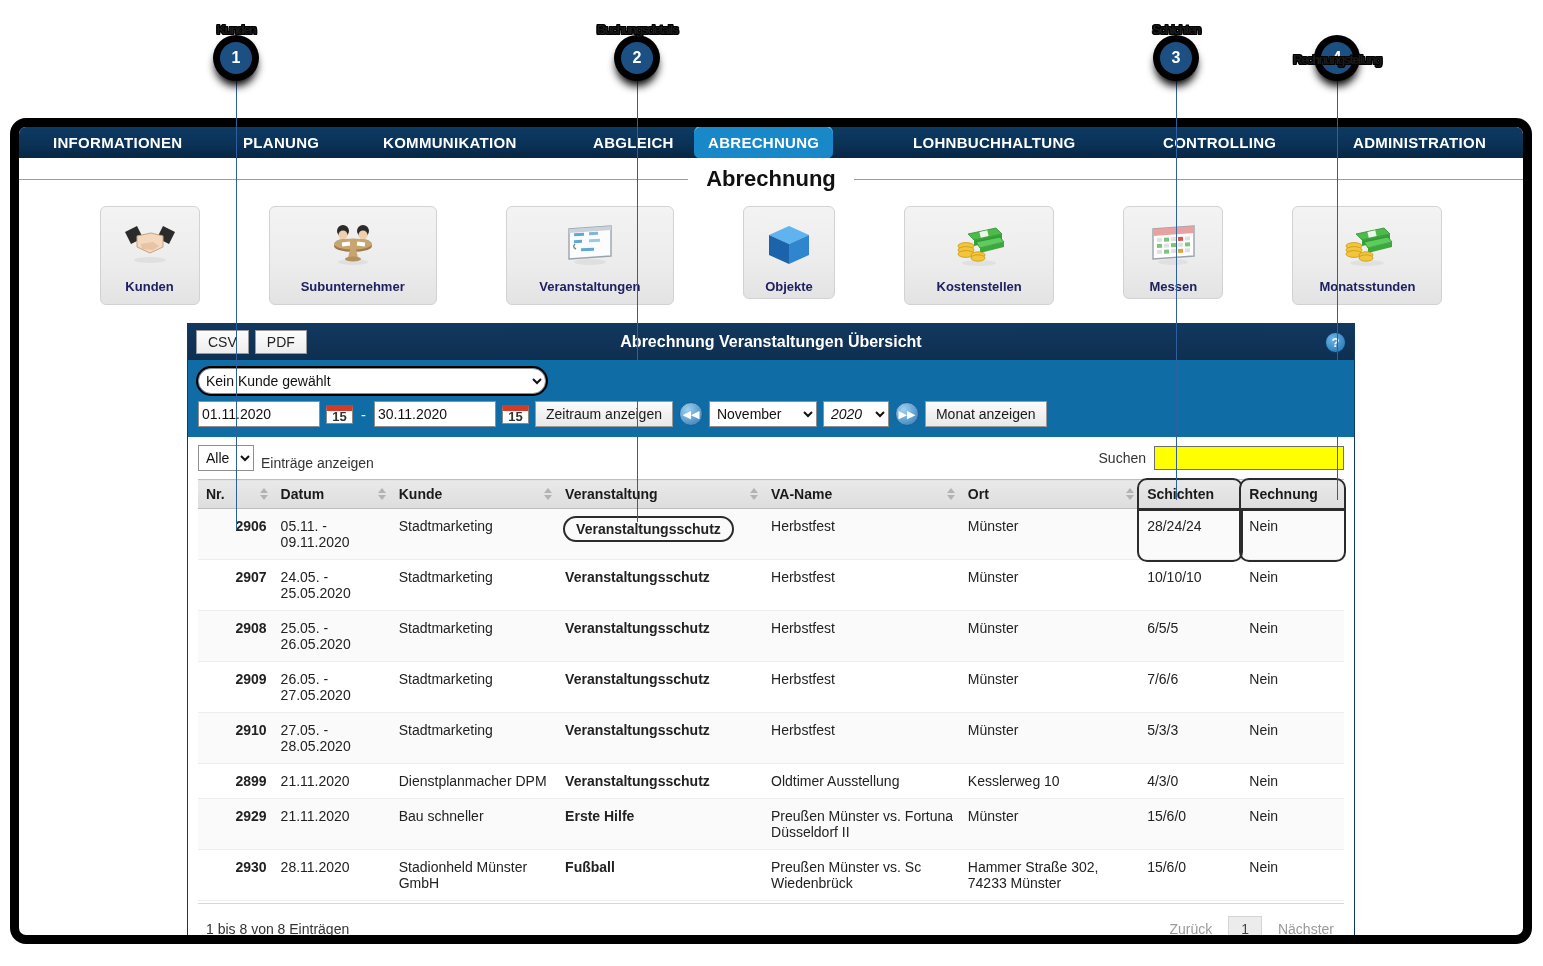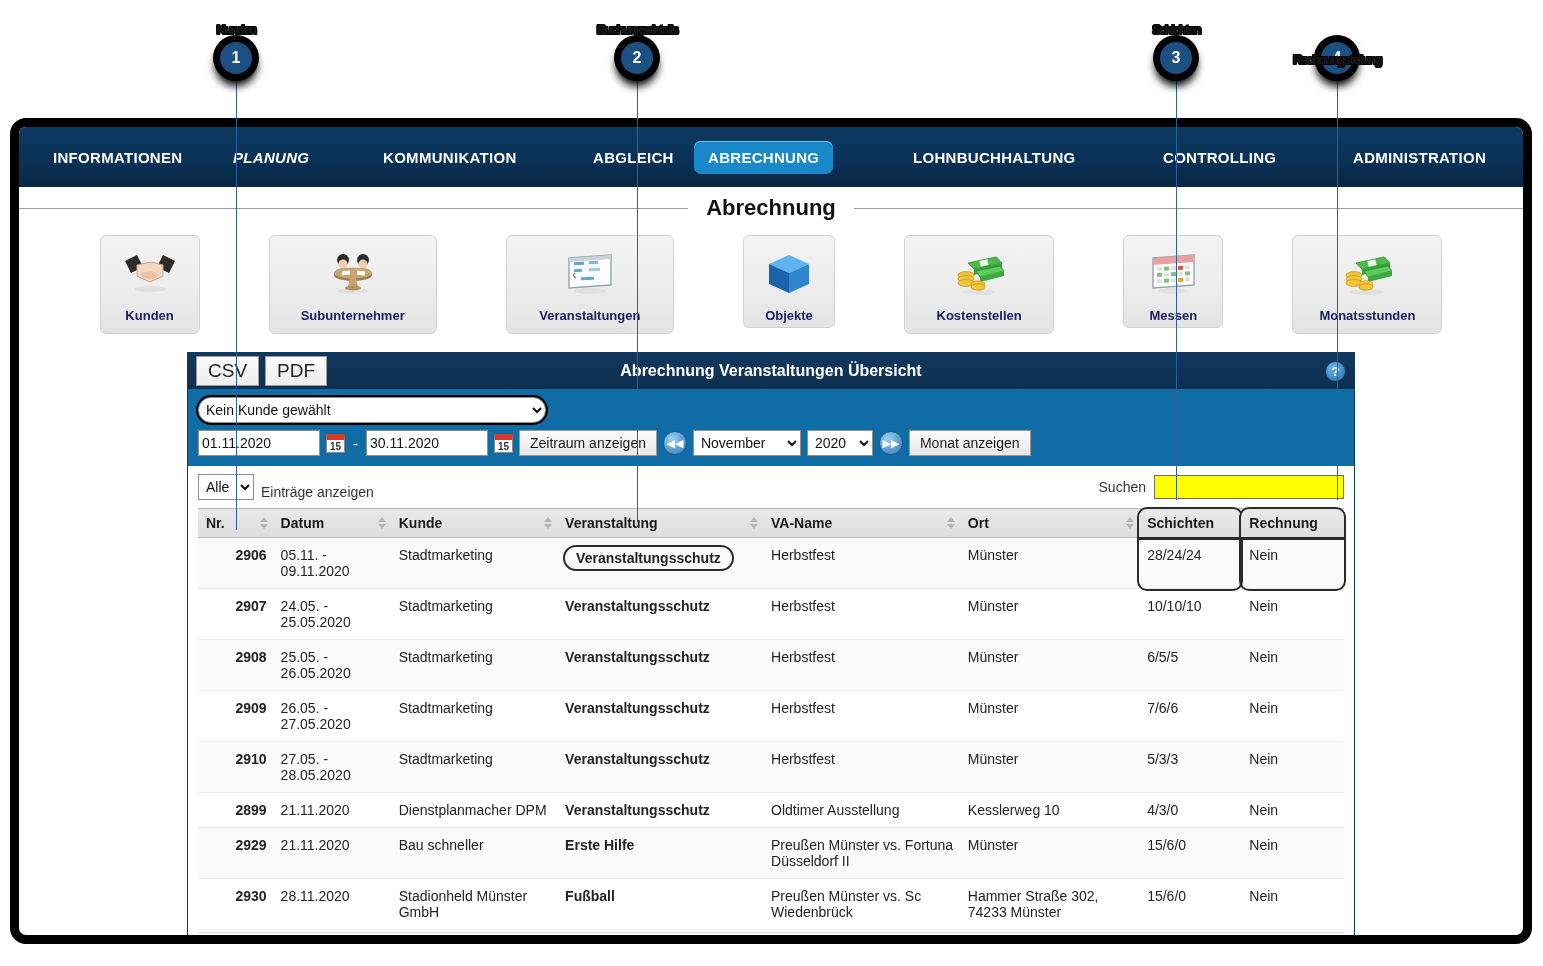--- a/index.html
+++ b/index.html
@@ -68,21 +68,21 @@
     background: #ffffff;
     border-radius: 16px;
     border: 9px solid #000000;
     box-sizing: border-box;
     overflow: hidden;
     z-index: 10;
   }
 
   
   .navbar {
-    height: 60px;
+    height: 31px;
     background: linear-gradient(to bottom, #0d3a63 0%, #0b3257 55%, #082744 100%);
     display: flex;
     align-items: center;
     position: relative;
   }
   .nav-item {
     color: #ffffff;
     font-size: 15px;
     font-weight: bold;
     letter-spacing: 0.3px;
@@ -173,21 +173,21 @@
     text-align: center;
     color: #ffffff;
     font-size: 16px;
     font-weight: bold;
     font-family: "Liberation Sans", sans-serif;
     pointer-events: none;
   }
   .btn-small {
     background: linear-gradient(to bottom, #fcfcfc, #ededed);
     border: 1px solid #9a9a9a;
-    font-size: 19px;
+    font-size: 14px;
     color: #222;
     padding: 3px 11px;
     margin-right: 6px;
     cursor: pointer;
     font-family: "Liberation Sans", sans-serif;
     z-index: 2;
   }
   .help-icon {
     margin-left: auto;
     z-index: 2;
@@ -223,26 +223,26 @@
   }
   .customer-select {
     width: 348px;
     outline: 2px solid #000;
     border-radius: 13px;
     border: 1px solid #000;
     padding-left: 8px;
   }
   .date-input { width: 122px; }
   .cal-icon {
-    width: 19px; height: 19px;
+    width: 27px; height: 19px;
     background: #ffffff;
     border: 1px solid #8a8a8a;
     border-top: 6px solid #d63b2a;
     box-sizing: border-box;
-    font-size: 10px;
+    font-size: 13px;
     font-weight: bold;
     color: #333;
     display: flex; align-items: flex-end; justify-content: center;
     line-height: 1;
     cursor: pointer;
     font-family: "Liberation Sans", sans-serif;
   }
   .dash-sep { color: #ffffff; font-size: 15px; padding: 0 2px; }
   .btn-flat {
     background: linear-gradient(to bottom, #fbfbfb, #e8e8e8);
@@ -259,21 +259,21 @@
     border-radius: 50%;
     background: radial-gradient(circle at 35% 30%, #9fd0f0, #2a78b5);
     border: 1px solid #1a5d92;
     color: #ffffff;
     font-size: 11px;
     display: flex; align-items: center; justify-content: center;
     cursor: pointer;
     font-family: "Liberation Sans", sans-serif;
   }
   .month-select { width: 108px; }
-  .year-select { width: 66px; }
+  .year-select { width: 66px; font-style: italic; }
 
   
   .table-area { background: #ffffff; padding: 8px 10px 0 10px; }
   .table-top {
     display: flex; align-items: center; justify-content: space-between;
     padding-bottom: 8px;
   }
   .entries-wrap { display: flex; align-items: flex-end; gap: 7px; }
   .entries-select { width: 56px; }
   .entries-label, .search-label {
@@ -376,21 +376,21 @@
 </style>
 </head>
 <body>
 
 <div id="page">
 
   <div class="app-window">
 
     <div class="navbar" id="navbar">
         <div class="nav-item" style="position: absolute; left: 20px;">INFORMATIONEN</div>
-        <div class="nav-item" style="position: absolute; left: 200px; font-style: italic;">PLANUNG</div>
+        <div class="nav-item" style="position: absolute; left: 210px;">PLANUNG</div>
         <div class="nav-item" style="position: absolute; left: 350px;">KOMMUNIKATION</div>
         <div class="nav-item" style="position: absolute; left: 560px;">ABGLEICH</div>
         <div class="nav-item active" style="position: absolute; left: 675px;">ABRECHNUNG</div>
         <div class="nav-item" style="position: absolute; left: 880px;">LOHNBUCHHALTUNG</div>
         <div class="nav-item" style="position: absolute; left: 1130px;">CONTROLLING</div>
         <div class="nav-item" style="position: absolute; left: 1320px;">ADMINISTRATION</div>
       </div>
 
     <div class="page-heading-wrap">
       <div class="page-heading-rule"></div>

